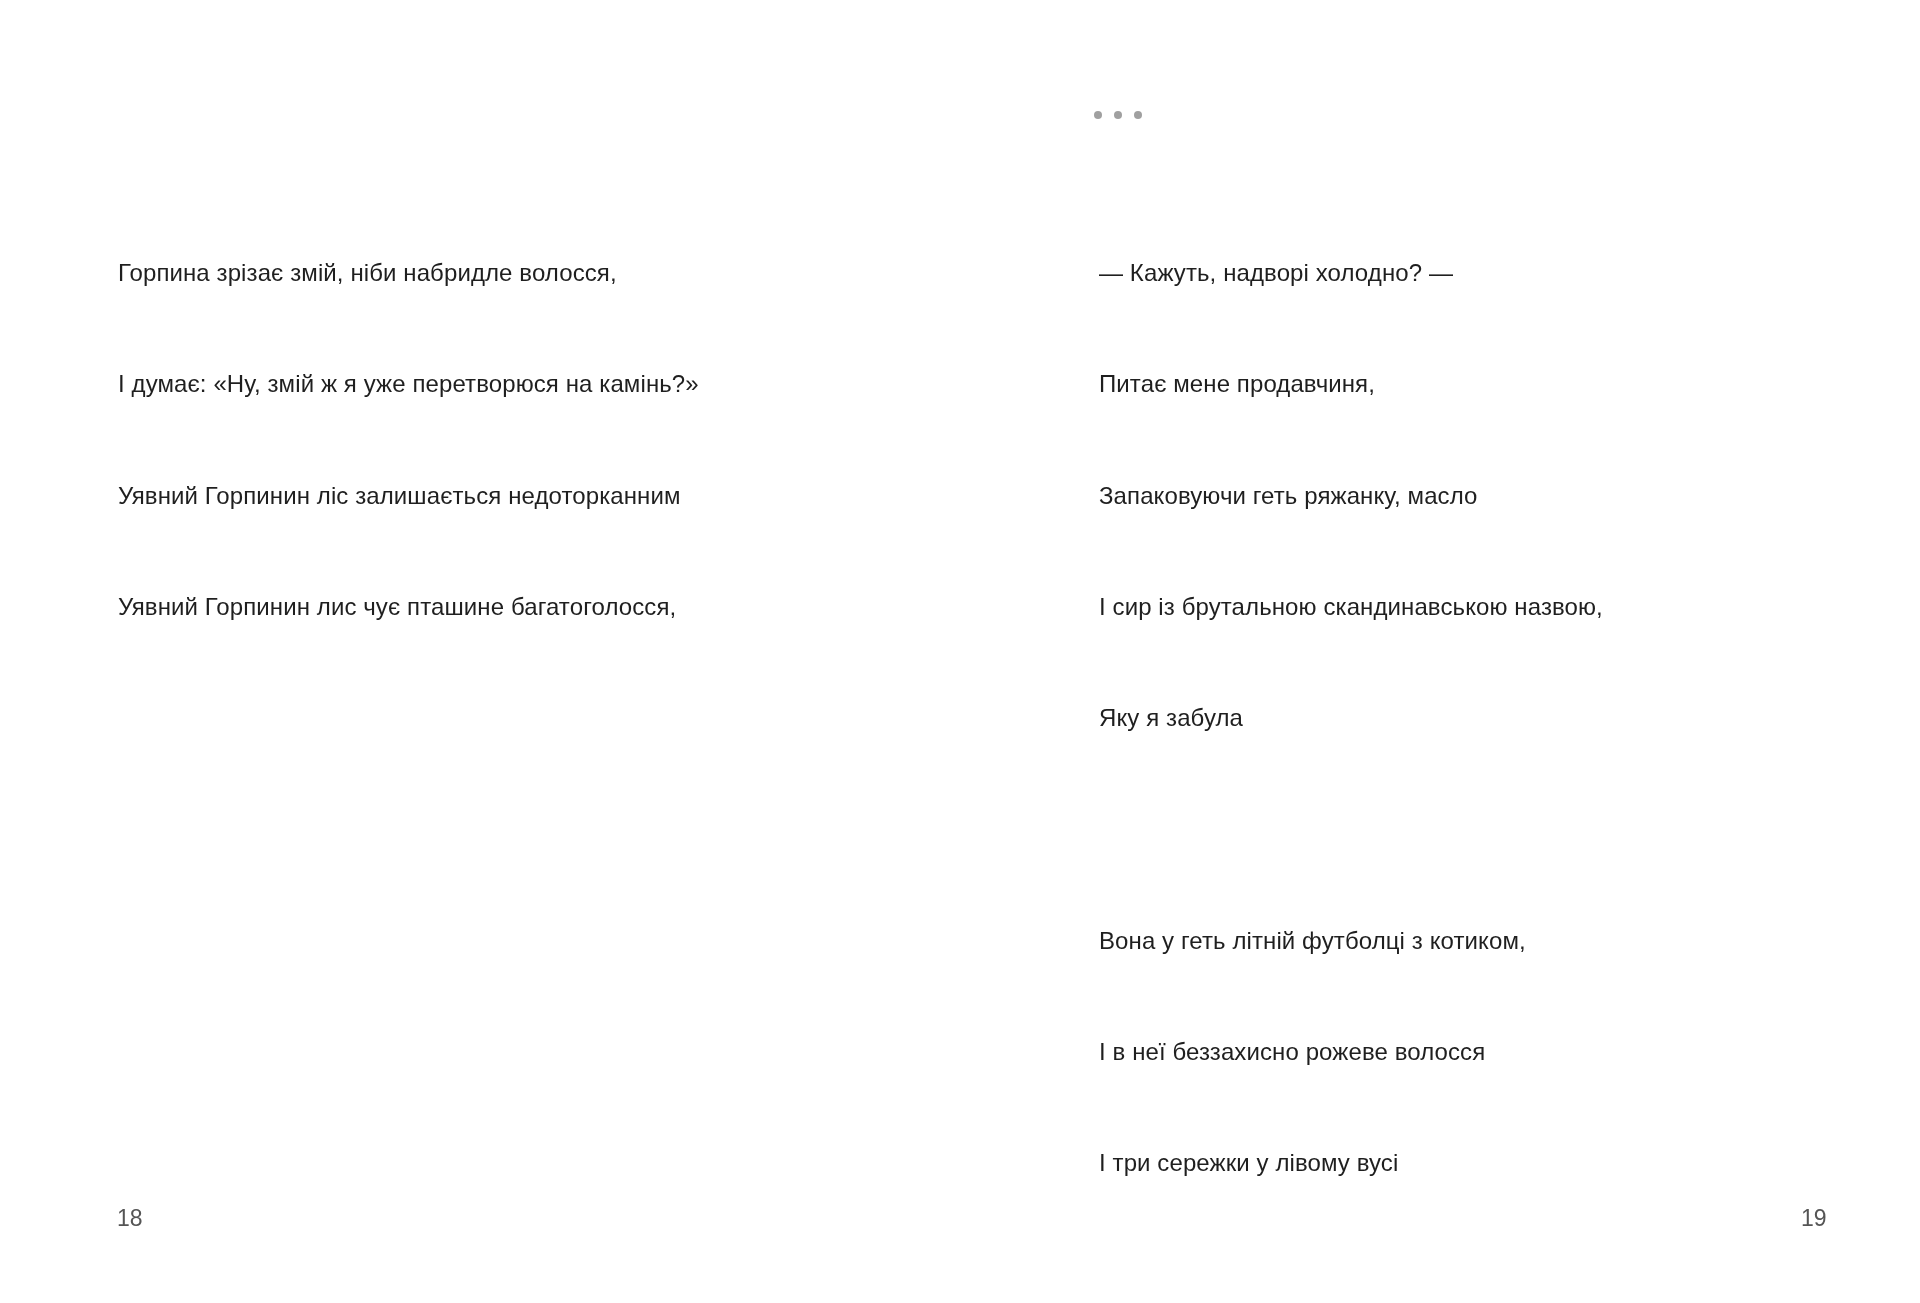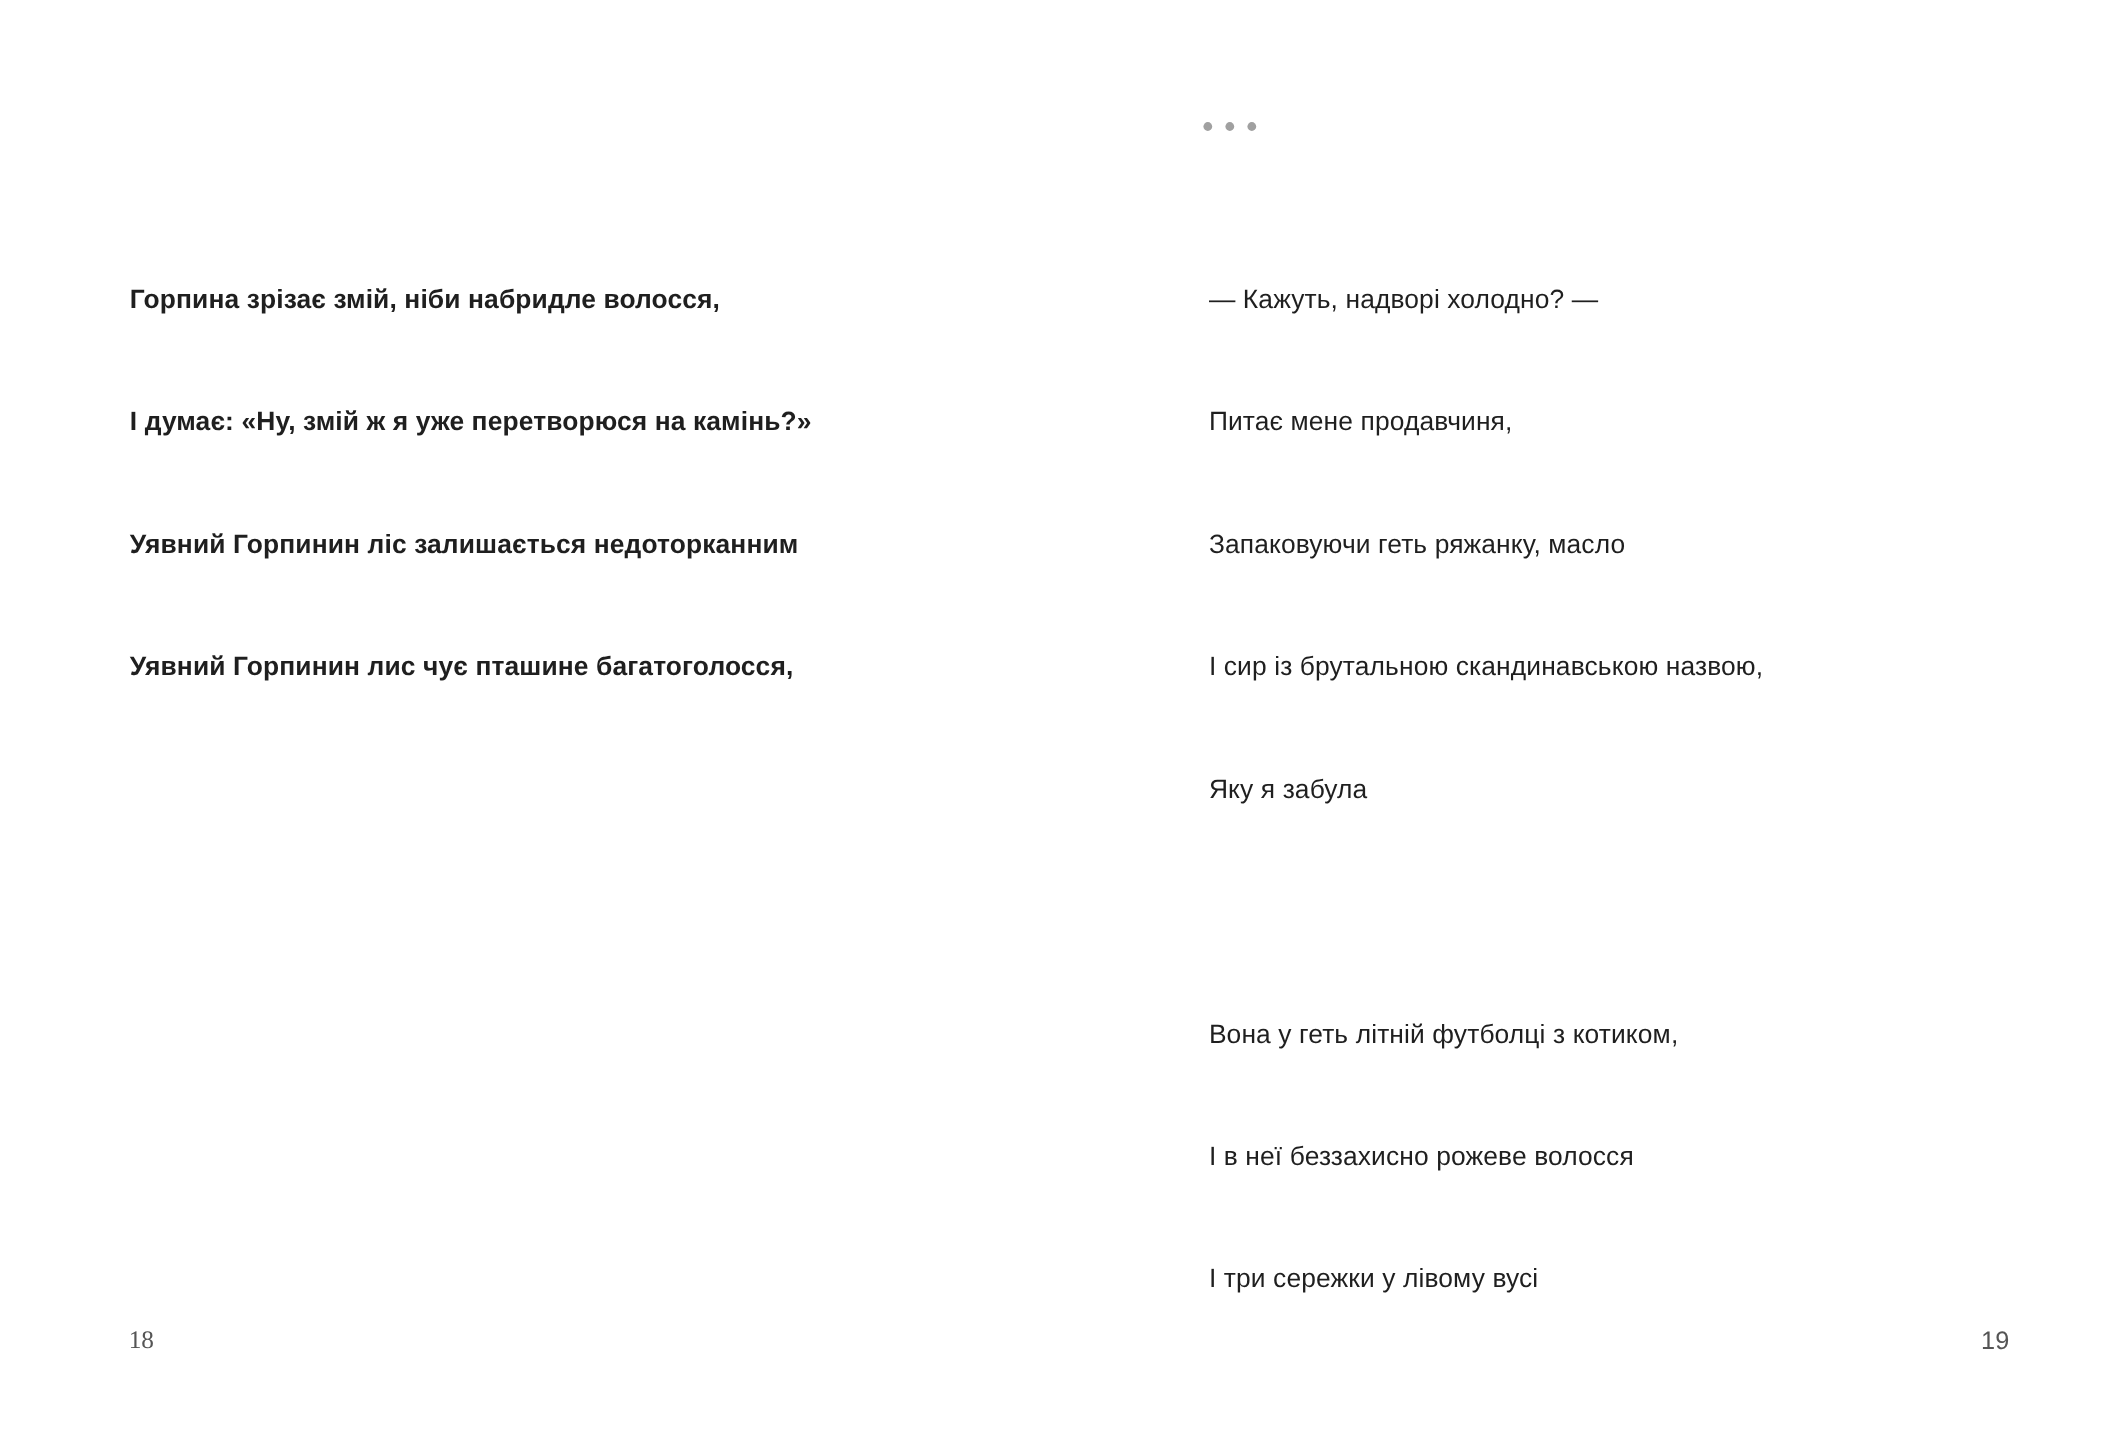--- a/index.html
+++ b/index.html
@@ -5,28 +5,28 @@
     html, body { margin: 0; padding: 0; background: #ffffff; }
     body {
       width: 1920px; height: 1303px; position: relative; overflow: hidden;
       font-family: "Liberation Sans", "DejaVu Sans", sans-serif;
       color: #1f1f1f;
     }
     .page { position: absolute; top: 0; height: 1303px; }
     .page-left { left: 0; width: 960px; }
     .page-right { left: 984px; width: 960px; }
     .poem { position: absolute; font-size: 24px; line-height: 37.1px; white-space: pre; letter-spacing: 0.1px; }
-    .poem-left { left: 118px; top: 180px; font-weight: bold; }
+    .poem-left { left: 118px; top: 180px; }
     .poem-right { left: 115px; top: 180px; }
     .line { display: block; height: 37.1px; }
     .blank { display: block; height: 37.1px; }
     .dots { position: absolute; left: 110px; top: 111px; display: flex; gap: 12px; }
     .dot { width: 8px; height: 8px; border-radius: 50%; background: #a0a0a0; }
     .pagenum { position: absolute; top: 1205px; font-size: 23px; color: #555555; }
-    .pagenum-left { left: 117px; font-family: Liberation Serif, serif; }
+    .pagenum-left { left: 117px; }
     .pagenum-right { left: 817px; }
   </style>
 </head>
 <body>
 
 <div class="page page-left">
   <div class="poem poem-left">
     <span class="line">Горпина зрізає змій, ніби набридле волосся,</span>
     <span class="line">І думає: «Ну, змій ж я уже перетворюся на камінь?»</span>
     <span class="line">Уявний Горпинин ліс залишається недоторканним</span>

